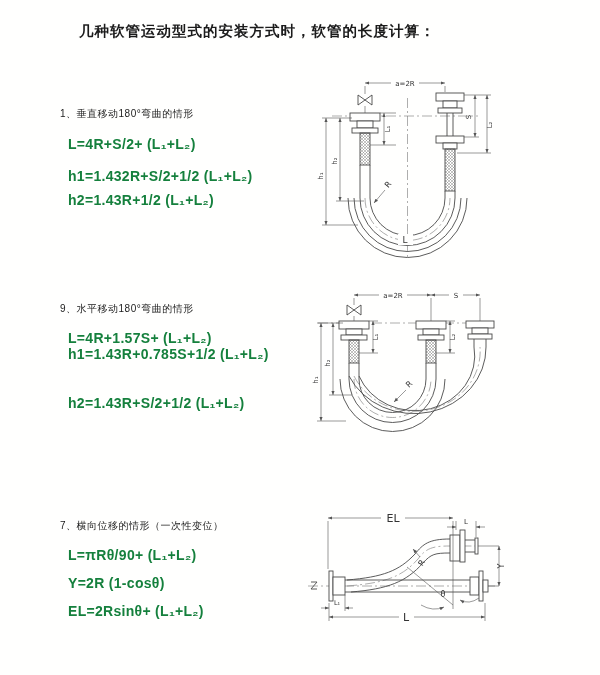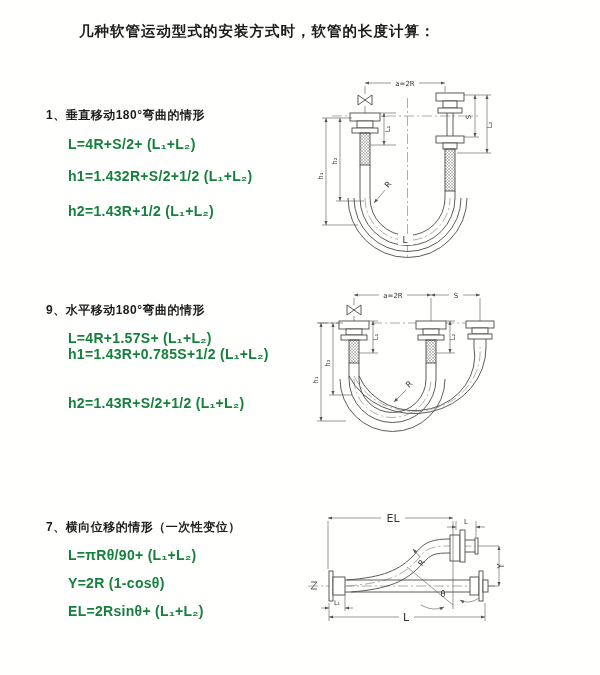--- a/index.html
+++ b/index.html
@@ -7,22 +7,22 @@
     width:600px;height:675px;position:relative;overflow:hidden;
     background:#fffffe;
     font-family:"Liberation Sans","DejaVu Sans",sans-serif;
     color:#1b1b1b;
   }
   .title{
     position:absolute;left:35px;top:22px;
     font-size:14.5px;font-weight:bold;letter-spacing:1px;margin-left:44px;
   }
   .section-heading{
-    position:absolute;left:46px;
-    font-size:12px;font-weight:bold;letter-spacing:0.5px;
+    position:absolute;left:60px;
+    font-size:10px;font-weight:normal;letter-spacing:0.5px;
   }
   .formula{
     position:absolute;left:68px;
     font-size:14px;font-weight:bold;letter-spacing:0.3px;color:#15803d;
   }
   svg{position:absolute;overflow:visible;}
   svg text{font-family:"DejaVu Sans",sans-serif;fill:#333;}
   .ln{stroke:#4a4a4a;stroke-width:0.9;fill:none;}
   .fit{stroke:#4a4a4a;stroke-width:0.9;fill:#fffffe;}
   .dim{stroke:#555;stroke-width:0.6;fill:none;}
@@ -31,21 +31,21 @@
   .bg{fill:#fffffe;stroke:none;}
 </style>
 </head>
 <body>
 
 <div class="title">几种软管运动型式的安装方式时，软管的长度计算：</div>
 
 <div class="section-heading" style="top:107px">1、垂直移动180°弯曲的情形</div>
 <div class="formula" style="top:136px">L=4R+S/2+ (L₁+L₂)</div>
 <div class="formula" style="top:168px">h1=1.432R+S/2+1/2 (L₁+L₂)</div>
-<div class="formula" style="top:203px">h2=1.43R+1/2 (L₁+L₂)</div>
+<div class="formula" style="top:192px">h2=1.43R+1/2 (L₁+L₂)</div>
 
 <div class="section-heading" style="top:302px">9、水平移动180°弯曲的情形</div>
 <div class="formula" style="top:330px">L=4R+1.57S+ (L₁+L₂)</div>
 <div class="formula" style="top:346px">h1=1.43R+0.785S+1/2 (L₁+L₂)</div>
 <div class="formula" style="top:395px">h2=1.43R+S/2+1/2 (L₁+L₂)</div>
 
 <div class="section-heading" style="top:519px">7、横向位移的情形（一次性变位）</div>
 <div class="formula" style="top:547px">L=πRθ/90+ (L₁+L₂)</div>
 <div class="formula" style="top:575px">Y=2R (1-cosθ)</div>
 <div class="formula" style="top:603px">EL=2Rsinθ+ (L₁+L₂)</div>

